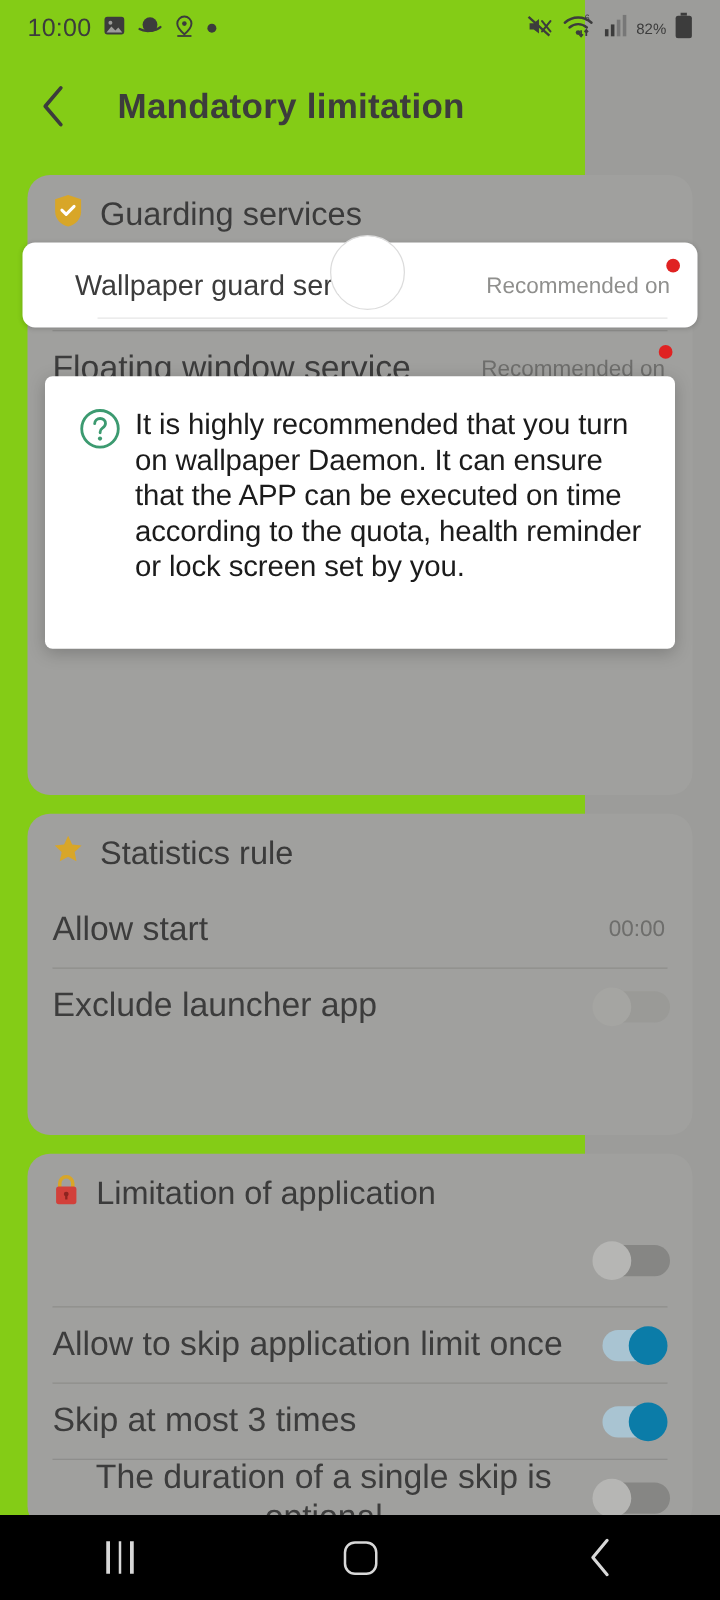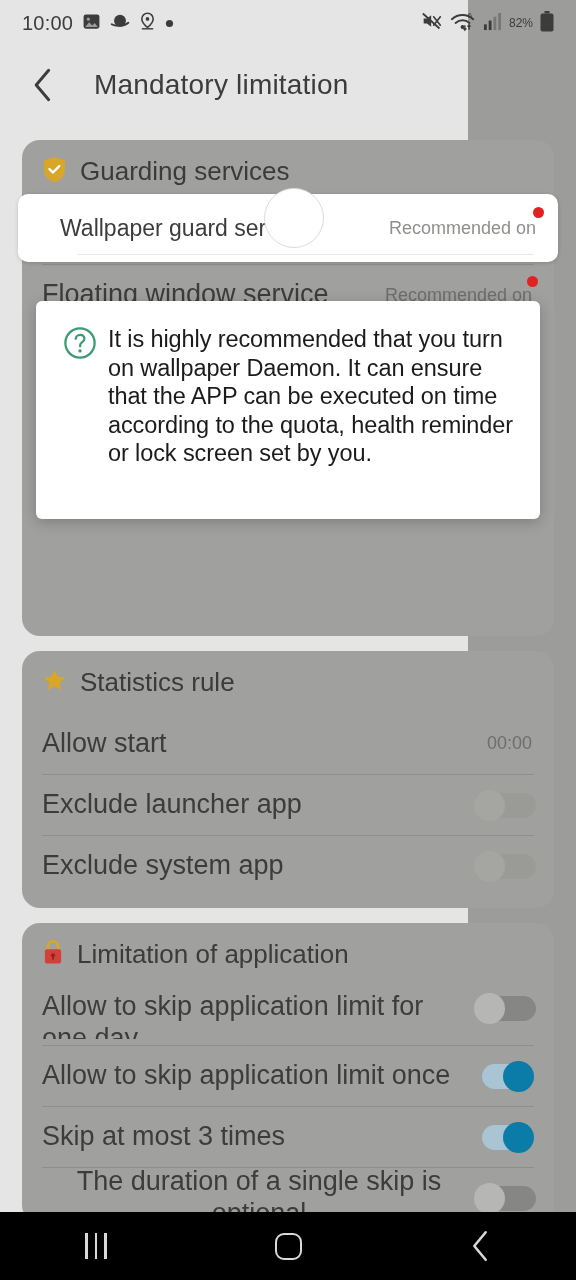--- a/index.html
+++ b/index.html
@@ -5,21 +5,21 @@
   * { margin:0; padding:0; box-sizing:border-box; }
   html,body {
     width:576px; height:1280px;
     background:#9c9c9a;
     font-family:"Liberation Sans", sans-serif;
     overflow:hidden;
   }
   #screen {
     position:relative;
     width:468px; height:1280px;
-    background:#e5e5e5;
+    background:#84cc16;
   }
 
   
   .statusbar {
     position:absolute; top:0; left:0;
     width:576px; height:46px;
     display:flex; align-items:center;
     padding:0 22px;
     color:#3a3a3a;
   }
@@ -34,21 +34,21 @@
     position:absolute; top:48px; left:0;
     width:576px; height:74px;
     display:flex; align-items:center;
   }
   .back-chevron {
     width:62px; height:62px;
     display:flex; align-items:center; justify-content:center;
     margin-left:12px;
   }
   .page-title {
-    font-size:28px; color:#3c3c3c; font-weight:400;
+    font-size:28px; color:#3c3c3c; font-weight:700;
     margin-left:20px; letter-spacing:.2px;
   }
 
   
   .card {
     position:absolute;
     left:22px; width:532px;
     background:#a0a09e;
     border-radius:18px;
   }
@@ -288,45 +288,36 @@
 
     <div class="row">
       <span class="row-lbl">Exclude launcher app</span>
       <span class="spacer"></span>
       <span class="toggle off faint">
         <span class="track"></span>
           <span class="thumb"></span>
       </span>
     </div>
 
-    <div class="row">
-      <span class="row-lbl">Exclude system app</span>
-      <span class="spacer"></span>
-      <span class="toggle off faint">
-        <span class="track"></span>
-          <span class="thumb"></span>
-      </span>
-    </div>
   </div>
 
   <div class="card" style="top:923px;height:300px;overflow:hidden;">
     <div class="card-hd">
       <span class="emoji">
         <svg width="22" height="26" viewBox="0 0 20 24">
             <path d="M5.2 10V7a4.8 4.8 0 019.6 0v3" stroke="#d8a628" stroke-width="2.6" fill="none"></path>
             <rect x="2.5" y="9.5" width="15" height="13" rx="2" fill="#d2403a"></rect>
             <circle cx="10" cy="15" r="1.8" fill="#8e2420"></circle>
             <rect x="9.2" y="15" width="1.7" height="4" fill="#8e2420"></rect>
           </svg>
       </span>
       <span class="hd-txt">Limitation of application</span>
     </div>
 
     <div class="row" style="height:60px;align-items:flex-start;padding-top:6px;">
-      <span class="row-lbl two" style="max-width:400px;">Allow to skip application limit for one day</span>
       <span class="spacer"></span>
       <span class="toggle off" style="margin-top:2px;">
         <span class="track"></span>
           <span class="thumb"></span>
       </span>
     </div>
 
     <div class="row" style="height:61px;">
       <span class="row-lbl">Allow to skip application limit once</span>
       <span class="spacer"></span>

